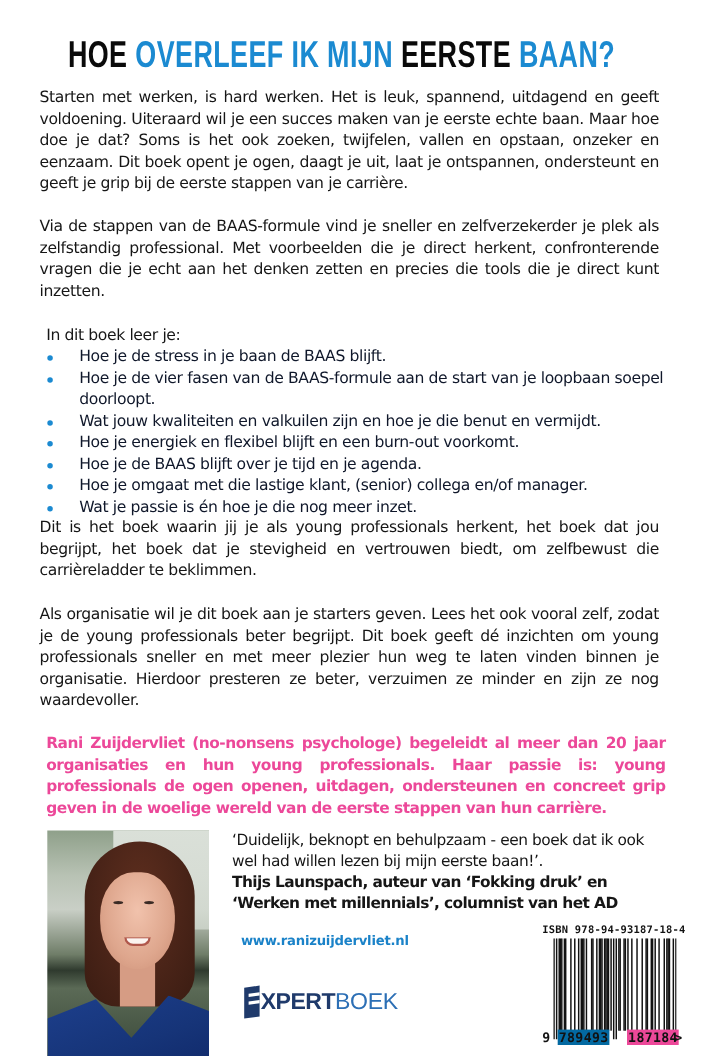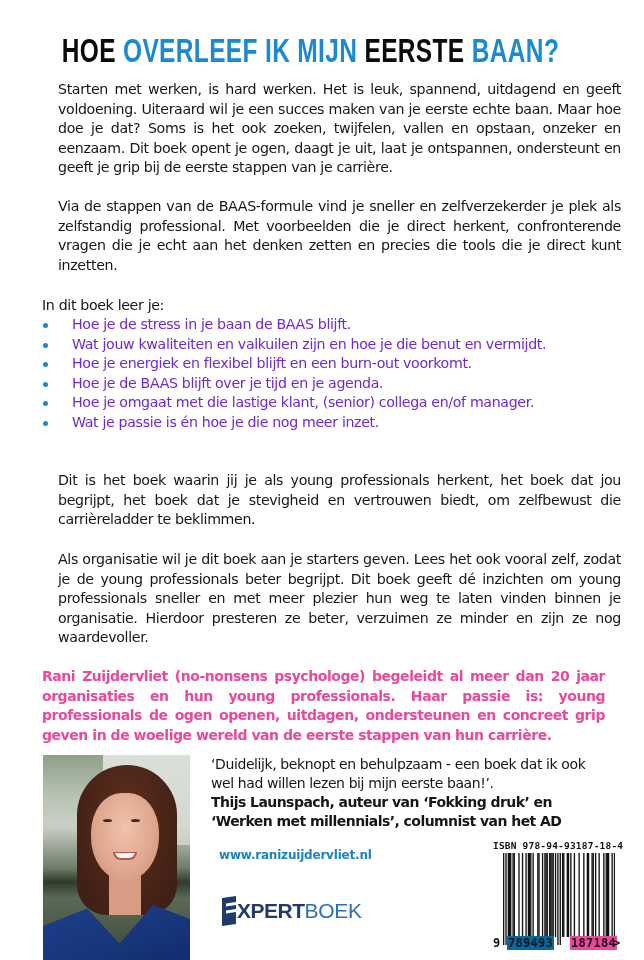--- a/index.html
+++ b/index.html
@@ -15,33 +15,33 @@
       font-family: "Liberation Sans", sans-serif;
       font-weight: 700; font-size: 34px; letter-spacing: 0.5px;
       transform: scaleX(0.72); transform-origin: center;
       line-height: 40px; margin-left: -35px;
     }
     .title-inner span { display: inline; }
     .t-black { color: #0a0a0a; }
     .t-blue { color: #1b8ad1; }
 
     .body-text {
-      position: absolute; left: 58px; width: 563px;
+      position: absolute; left: 36px; width: 563px;
       font-family: "DejaVu Sans", sans-serif;
       font-size: 14.2px; line-height: 19.5px; letter-spacing: -0.35px;
       text-align: justify; color: #161616;
     }
     .p1 { top: 80px; }
     .p2 { top: 197px; }
     .intro { top: 296px; position: absolute; left: 42px; font-size: 14.2px; line-height: 19.5px; letter-spacing: -0.35px; color:#161616; }
 
     .bullets {
       position: absolute; left: 42px; top: 315px; width: 563px;
       list-style: none;
-      font-size: 14.2px; line-height: 19.5px; letter-spacing: -0.35px; color: #6d28d9;
+      font-size: 14.2px; line-height: 19.5px; letter-spacing: -0.35px; color: #0f172a;
     }
     .bullets li { position: relative; padding-left: 30px; }
     .bullets li .dot {
       position: absolute; left: 1px; top: 8px; width: 5px; height: 5px;
       border-radius: 50%; background: #1b8ad1;
     }
     .p3 { top: 471px; }
     .p4 { top: 550px; }
 
     .blue-para {
@@ -152,20 +152,21 @@
     <span class="t-black">HOE </span><span class="t-blue">OVERLEEF IK MIJN </span><span class="t-black">EERSTE </span><span class="t-blue">BAAN?</span>
   </div>
 </div>
 
 <p class="body-text p1">Starten met werken, is hard werken. Het is leuk, spannend, uitdagend en geeft voldoening. Uiteraard wil je een succes maken van je eerste echte baan. Maar hoe doe je dat? Soms is het ook zoeken, twijfelen, vallen en opstaan, onzeker en eenzaam. Dit boek opent je ogen, daagt je uit, laat je ontspannen, ondersteunt en geeft je grip bij de eerste stappen van je carrière.</p>
 <p class="body-text p2">Via de stappen van de BAAS-formule vind je sneller en zelfverzekerder je plek als zelfstandig professional. Met voorbeelden die je direct herkent, confronterende vragen die je echt aan het denken zetten en precies die tools die je direct kunt inzetten.</p>
 <p class="intro">In dit boek leer je:</p>
 
 <ul class="bullets">
   <li><span class="dot"></span><span>Hoe je de stress in je baan de BAAS blijft.</span></li>
+  <li><span class="dot"></span><span>Hoe je de vier fasen van de BAAS-formule aan de start van je loopbaan soepel doorloopt.</span></li>
   <li><span class="dot"></span><span>Wat jouw kwaliteiten en valkuilen zijn en hoe je die benut en vermijdt.</span></li>
   <li><span class="dot"></span><span>Hoe je energiek en flexibel blijft en een burn-out voorkomt.</span></li>
   <li><span class="dot"></span><span>Hoe je de BAAS blijft over je tijd en je agenda.</span></li>
   <li><span class="dot"></span><span>Hoe je omgaat met die lastige klant, (senior) collega en/of manager.</span></li>
   <li><span class="dot"></span><span>Wat je passie is én hoe je die nog meer inzet.</span></li>
 </ul>
 
 <p class="body-text p3">Dit is het boek waarin jij je als young professionals herkent, het boek dat jou begrijpt, het boek dat je stevigheid en vertrouwen biedt, om zelfbewust die carrièreladder te beklimmen.</p>
 <p class="body-text p4">Als organisatie wil je dit boek aan je starters geven. Lees het ook vooral zelf, zodat je de young professionals beter begrijpt. Dit boek geeft dé inzichten om young professionals sneller en met meer plezier hun weg te laten vinden binnen je organisatie. Hierdoor presteren ze beter, verzuimen ze minder en zijn ze nog waardevoller.</p>
 

